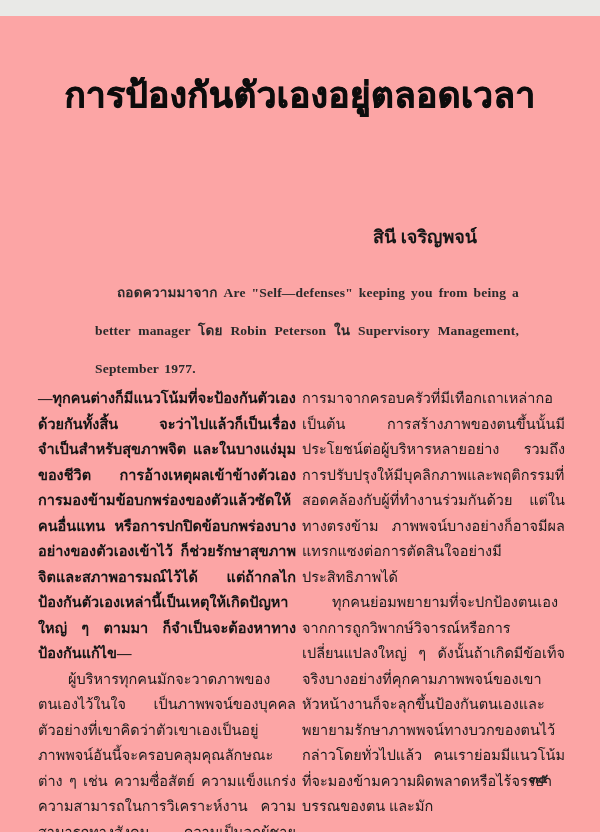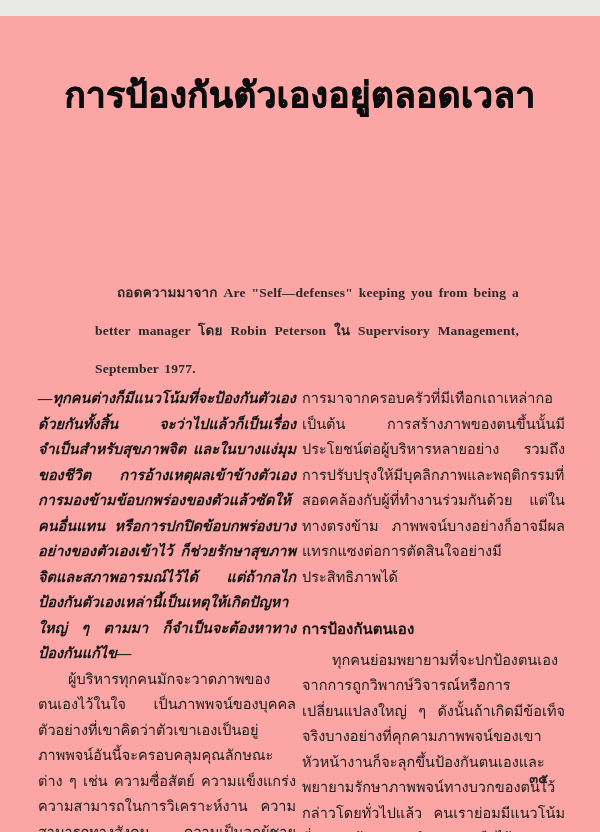--- a/index.html
+++ b/index.html
@@ -66,21 +66,20 @@
     font-size: 14.5px;
     line-height: 25.5px;
     text-align: justify;
     color: #1c1c1c;
   }
   .column p { margin: 0; }
   .col-left  { left: 38px;  width: 258px; }
   .col-right { left: 302px; width: 263px; }
   .lead-para {
     font-weight: bold;
-    font-style: italic;
     color: #151515;
   }
   .indent { text-indent: 30px; }
   .section-heading {
     margin: 26px 0 6px 0;
     font-size: 15px;
     font-weight: bold;
     font-family: "Liberation Sans", "DejaVu Sans", sans-serif;
     color: #101010;
     text-align: left;
@@ -99,29 +98,29 @@
 </style>
 </head>
 <body>
 
 <div class="page">
 
   <header class="title-block">
     <div>การป้องกันตัวเองอยู่ตลอดเวลา</div>
   </header>
 
+  <div class="author">สินี เจริญพจน์</div>
 
   <p class="citation">ถอดความมาจาก Are "Self—defenses" keeping you from being a better manager โดย Robin Peterson ใน Supervisory Management, September 1977.</p>
 
   <div class="column col-left">
     <p class="lead-para">—ทุกคนต่างก็มีแนวโน้มที่จะป้องกันตัวเองด้วยกันทั้งสิ้น จะว่าไปแล้วก็เป็นเรื่องจำเป็นสำหรับสุขภาพจิต และในบางแง่มุมของชีวิต การอ้างเหตุผลเข้าข้างตัวเอง การมองข้ามข้อบกพร่องของตัวแล้วซัดให้คนอื่นแทน หรือการปกปิดข้อบกพร่องบางอย่างของตัวเองเข้าไว้ ก็ช่วยรักษาสุขภาพจิตและสภาพอารมณ์ไว้ได้ แต่ถ้ากลไกป้องกันตัวเองเหล่านี้เป็นเหตุให้เกิดปัญหาใหญ่ ๆ ตามมา ก็จำเป็นจะต้องหาทางป้องกันแก้ไข—</p>
     <p class="indent">ผู้บริหารทุกคนมักจะวาดภาพของตนเองไว้ในใจ เป็นภาพพจน์ของบุคคลตัวอย่างที่เขาคิดว่าตัวเขาเองเป็นอยู่ ภาพพจน์อันนี้จะครอบคลุมคุณลักษณะต่าง ๆ เช่น ความซื่อสัตย์ ความแข็งแกร่ง ความสามารถในการวิเคราะห์งาน ความสามารถทางสังคม ความเป็นลูกผู้ชาย (หรือผู้หญิง) และ</p>
   </div>
 
   <div class="column col-right">
     <p>การมาจากครอบครัวที่มีเทือกเถาเหล่ากอ เป็นต้น การสร้างภาพของตนขึ้นนั้นมีประโยชน์ต่อผู้บริหารหลายอย่าง รวมถึงการปรับปรุงให้มีบุคลิกภาพและพฤติกรรมที่สอดคล้องกับผู้ที่ทำงานร่วมกันด้วย แต่ในทางตรงข้าม ภาพพจน์บางอย่างก็อาจมีผลแทรกแซงต่อการตัดสินใจอย่างมีประสิทธิภาพได้</p>
-    <h3 class="section-heading">การป้องกันตนเอง</h3>
     <p class="indent">ทุกคนย่อมพยายามที่จะปกป้องตนเองจากการถูกวิพากษ์วิจารณ์หรือการเปลี่ยนแปลงใหญ่ ๆ ดังนั้นถ้าเกิดมีข้อเท็จจริงบางอย่างที่คุกคามภาพพจน์ของเขา หัวหน้างานก็จะลุกขึ้นป้องกันตนเองและพยายามรักษาภาพพจน์ทางบวกของตนไว้ กล่าวโดยทั่วไปแล้ว คนเราย่อมมีแนวโน้มที่จะมองข้ามความผิดพลาดหรือไร้จรรยาบรรณของตน และมัก</p>
   </div>
 
   <div class="page-number">๓๕</div>
 
 </div>
 
 </body></html>

